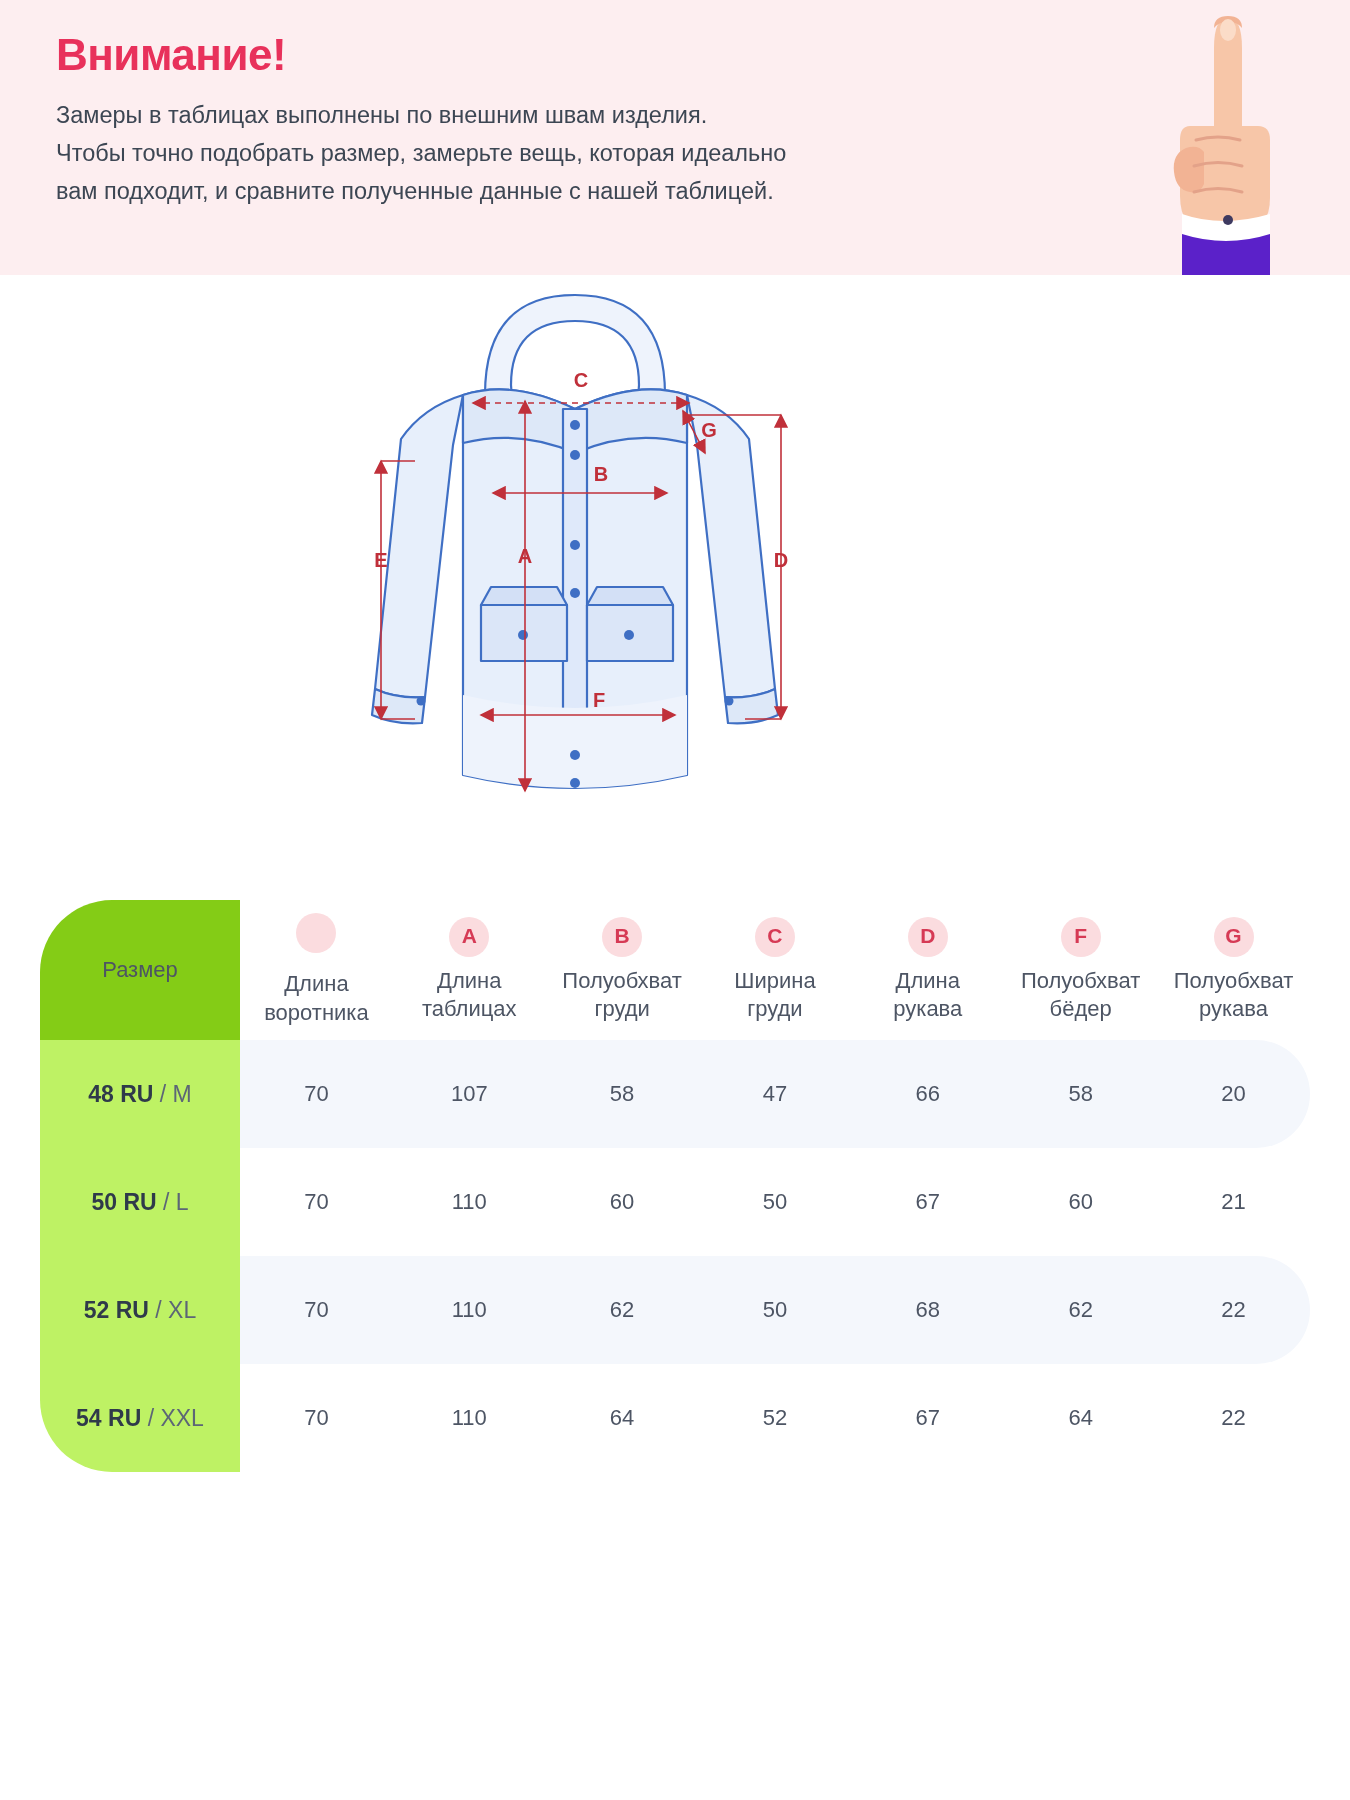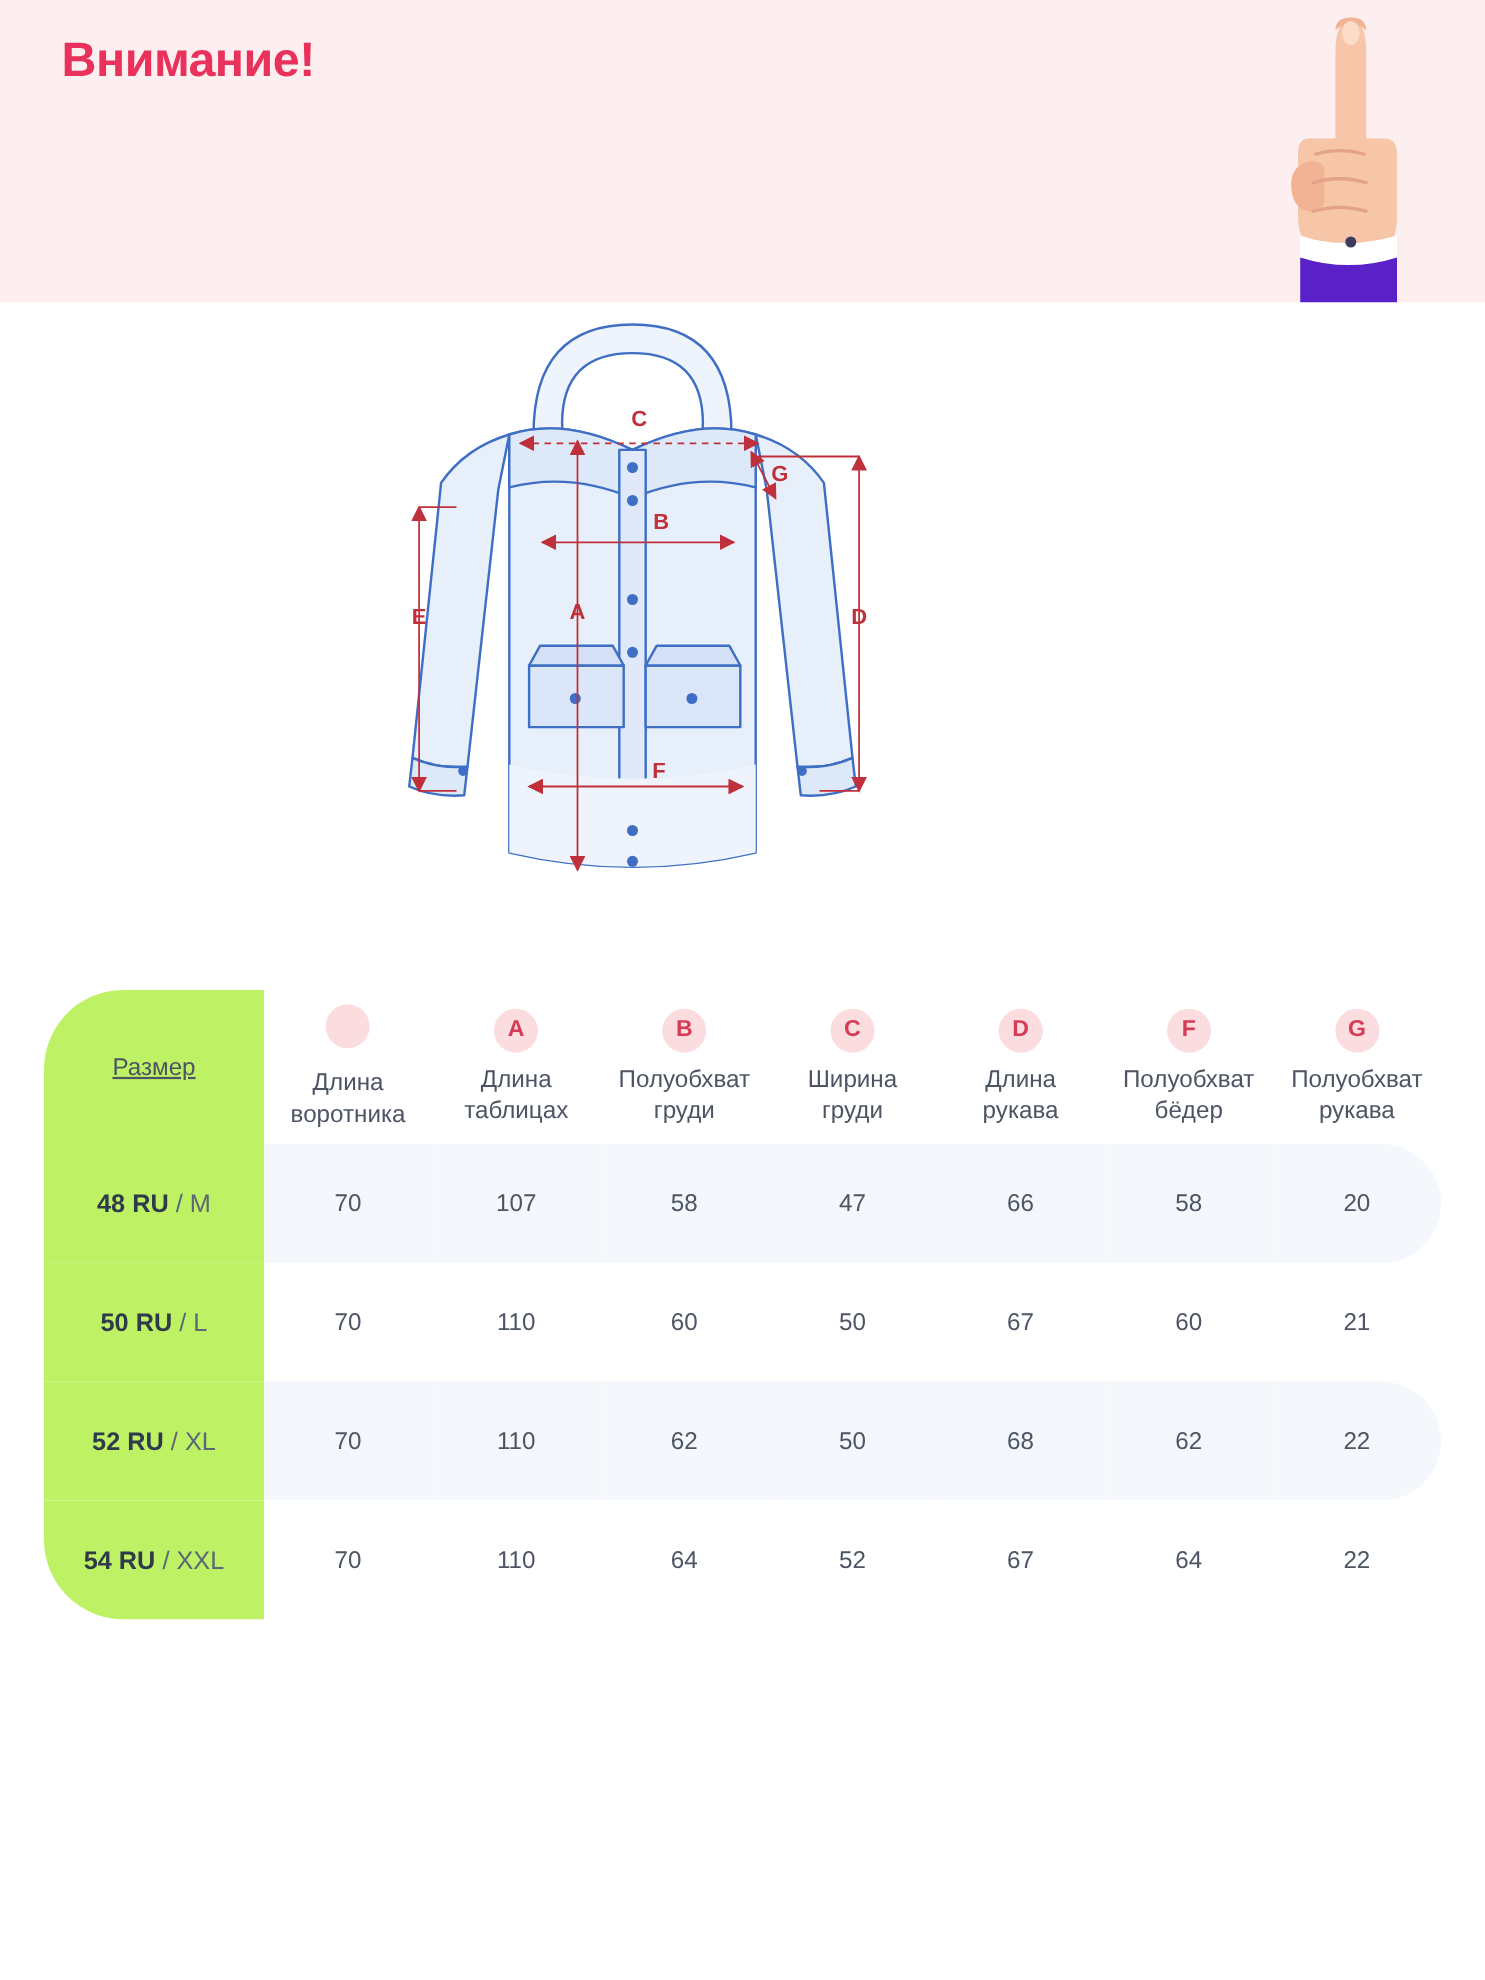--- a/index.html
+++ b/index.html
@@ -81,26 +81,25 @@
     color: #4d5564;
     font-weight: normal;
   }
   thead th {
     height: 140px;
     padding: 0;
   }
   .col-size { width: 200px; }
 
   .hdr-size {
-    background: #bef264;
+    background: #84cc16;
     border-radius: 72px 0 0 0;
     font-weight: bold;
     font-size: 24px;
     color: #2f3a4a;
-    text-decoration: underline;
   }
   .hdr-cell {
     line-height: 1.28;
     font-size: 21px;
     color: #4d5564;
   }
   .badge {
     display: inline-flex;
     align-items: center;
     justify-content: center;
@@ -135,20 +134,25 @@
   }
   tbody tr:last-child td.size-cell {
     border-radius: 0 0 0 72px;
   }
 </style>
 </head>
 <body>
 
 <div class="notice">
   <h1 class="notice-title">Внимание!</h1>
+  <div class="notice-text">
+    <div>Замеры в таблицах выполнены по внешним швам изделия.</div>
+    <div>Чтобы точно подобрать размер, замерьте вещь, которая идеально</div>
+    <div>вам подходит, и сравните полученные данные с нашей таблицей.</div>
+  </div>
 
   <svg class="hand" viewBox="0 0 130 290">
 
     <path d="M52 40 q0 -30 14 -30 q14 0 14 30 l0 86 l-28 0 z" fill="#f7c6a8"></path>
     <path d="M52 20 q0 -12 14 -12 q14 0 14 12 q-4 -6 -14 -6 q-10 0 -14 6 z" fill="#f2b394"></path>
 
     <ellipse cx="66" cy="22" rx="8" ry="11" fill="#fbdcc8"></ellipse>
 
     <path d="M28 118 q-10 0 -10 14 l0 56 q0 34 30 40 l34 0 q26 -8 26 -38 l0 -58 q0 -14 -12 -14 l-68 0 z" fill="#f7c6a8"></path>
 

